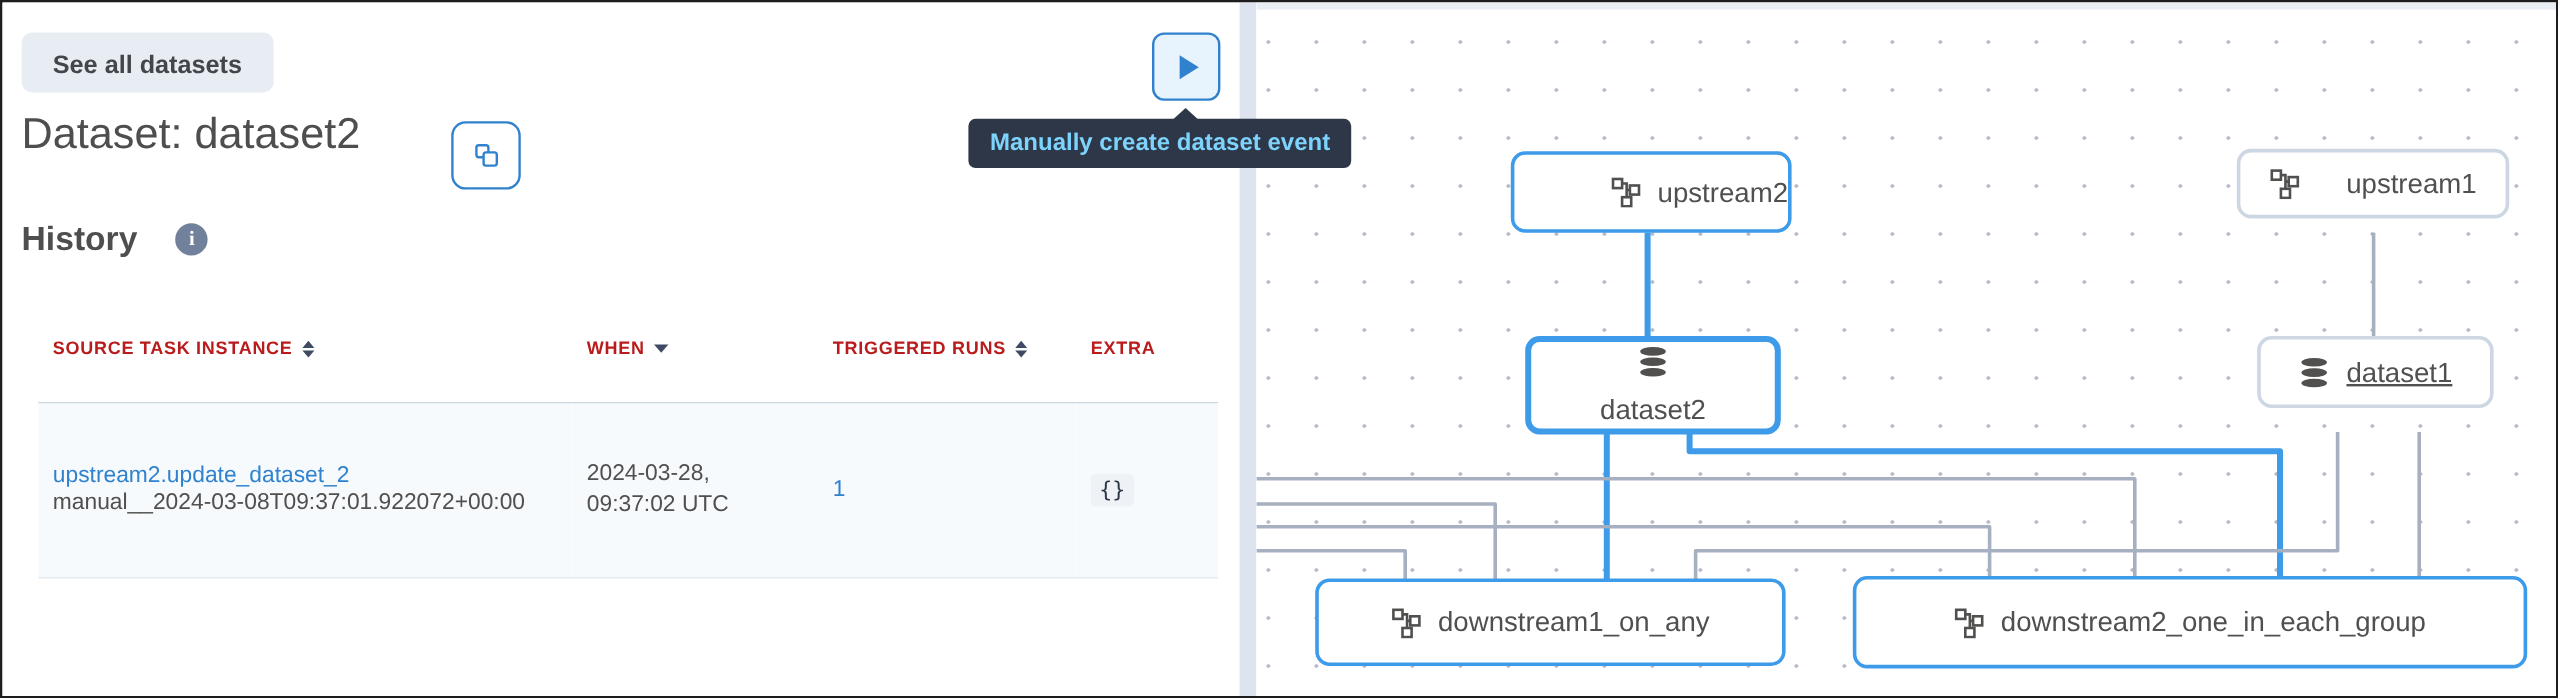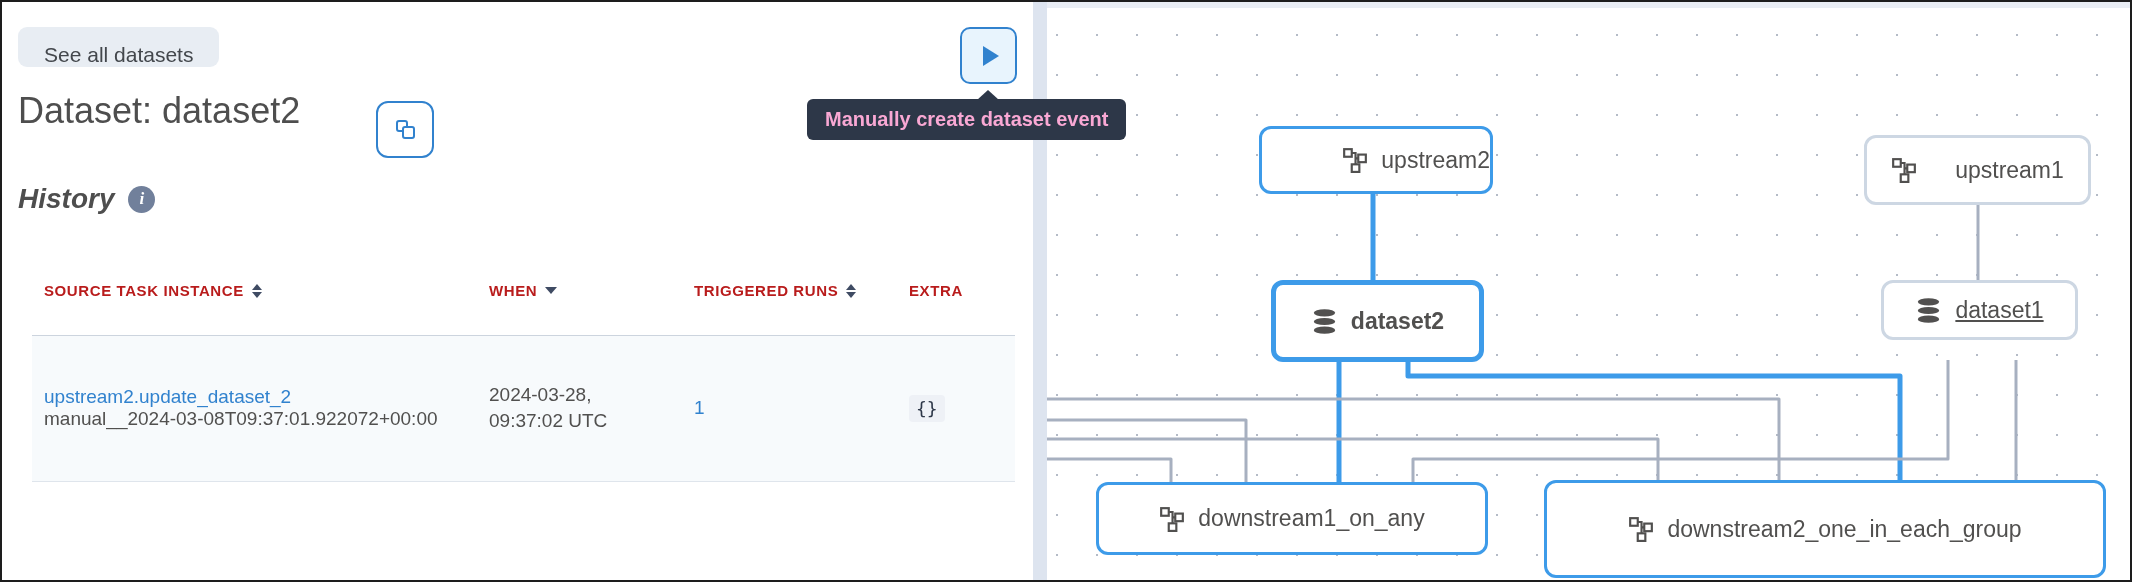--- a/index.html
+++ b/index.html
@@ -5,45 +5,45 @@
   * { margin:0; padding:0; box-sizing:border-box; }
   html,body { background:#ffffff; }
   body { font-family:"Liberation Sans", sans-serif; color:#51504f; }
 
   .frame { position:relative; width:2132px; height:582px; background:#fff;
            border:2px solid #1d1d1d; overflow:hidden; }
 
   
   .left-panel { position:absolute; left:0; top:0; width:1031px; height:578px; background:#fff; }
 
-  .back-btn { position:absolute; left:16px; top:25px; height:40px; padding:16px 26px;
+  .back-btn { position:absolute; left:16px; top:25px; height:50px; padding:16px 26px;
               background:#e8edf3; border:none; border-radius:9px;
-              font-family:inherit; font-size:21px; font-weight:normal; color:#43474c; cursor:pointer; }
+              font-family:inherit; font-size:21px; font-weight:bold; color:#43474c; cursor:pointer; }
 
   .page-title { position:absolute; left:16px; top:88px; font-size:36px; font-weight:500; color:#4e4e4e; }
 
   .copy-btn { position:absolute; left:374px; top:99px; width:58px; height:57px;
               background:#fff; border:2px solid #3182ce; border-radius:12px;
               display:flex; align-items:center; justify-content:center; cursor:pointer; }
 
-  .history-row { position:absolute; left:16px; top:181px; display:flex; align-items:center; gap:14px;font-style:italic; }
+  .history-row { position:absolute; left:16px; top:181px; display:flex; align-items:center; gap:32px; }
   .history-title { font-size:28px; color:#4e4e4e; }
   .info-badge { width:27px; height:27px; border-radius:50%; background:#71809b; color:#fff;
                 font-size:17px; font-weight:bold; display:flex; align-items:center; justify-content:center;
                 font-family:"Liberation Serif", serif; }
 
   
   .play-btn { position:absolute; left:958px; top:25px; width:57px; height:57px;
               background:#e8f4fd; border:2px solid #3182ce; border-radius:10px;
               display:flex; align-items:center; justify-content:center; cursor:pointer; z-index:30; }
   .play-tri { width:0; height:0; border-top:10px solid transparent; border-bottom:10px solid transparent;
               border-left:16px solid #3182ce; margin-left:4px; }
 
   .tooltip { position:absolute; left:805px; top:97px; height:41px; padding:0 18px;
-             background:#2d3748; color:#f9a8d4; font-size:20px; font-weight:bold;
+             background:#2d3748; color:#7dd3fc; font-size:20px; font-weight:bold;
              display:flex; align-items:center; border-radius:6px; z-index:40; white-space:nowrap; }
   .tooltip::before { content:""; position:absolute; top:-9px; left:170px;
              border-left:11px solid transparent; border-right:11px solid transparent;
              border-bottom:10px solid #2d3748; }
 
   
   table.history { position:absolute; left:30px; top:245px; width:983px; border-collapse:collapse; table-layout:fixed; }
   table.history th { height:88px; text-align:left; vertical-align:middle;
              font-size:15px; font-weight:bold; letter-spacing:.6px; color:#b91c1c;
              padding:0 12px; border-bottom:1px solid #ccd4de; text-transform:uppercase; cursor:pointer; }
@@ -74,29 +74,29 @@
   .graph-topstrip { position:absolute; left:0; top:0; width:100%; height:6px; background:#e9edf4; }
 
   svg.edges { position:absolute; left:0; top:0; }
   .edge-blue { stroke:#3d9be9; stroke-width:5; fill:none; stroke-linejoin:round; }
   .edge-gray { stroke:#a7b0c0; stroke-width:3; fill:none; stroke-linejoin:round; }
 
   .gnode { position:absolute; background:#fff; border:3px solid #3d9be9; border-radius:12px;
            display:flex; align-items:center; justify-content:center; gap:13px;
            font-size:23px; color:#51504f; cursor:pointer; }
   .gnode.dim { border-color:#cdd7e3; }
-  .gnode.selected { border-width:5px; font-weight:bold; }
+  .gnode.selected { border-width:5px; font-weight:normal;flex-direction:column; }
   .gnode svg { flex-shrink:0; }
 
   .n-upstream2   { left:212px; top:124px; width:234px; height:68px;justify-content:flex-end; }
   .n-dataset2    { left:224px; top:278px; width:213px; height:82px; }
-  .n-upstream1   { left:817px; top:133px; width:227px; height:70px;gap:38px; }
+  .n-upstream1   { left:817px; top:122px; width:227px; height:58px;gap:38px; }
   .n-dataset1    { left:834px; top:278px; width:197px; height:60px;text-decoration:underline; }
   .n-downstream1 { left:49px;  top:480px; width:392px; height:73px; }
-  .n-downstream2 { left:497px; top:478px; width:562px; height:98px; }
+  .n-downstream2 { left:497px; top:478px; width:562px; height:77px; }
 </style>
 </head>
 <body>
 
 <div class="frame">
 
   <div class="left-panel">
 
     <button class="back-btn">See all datasets</button>
 

